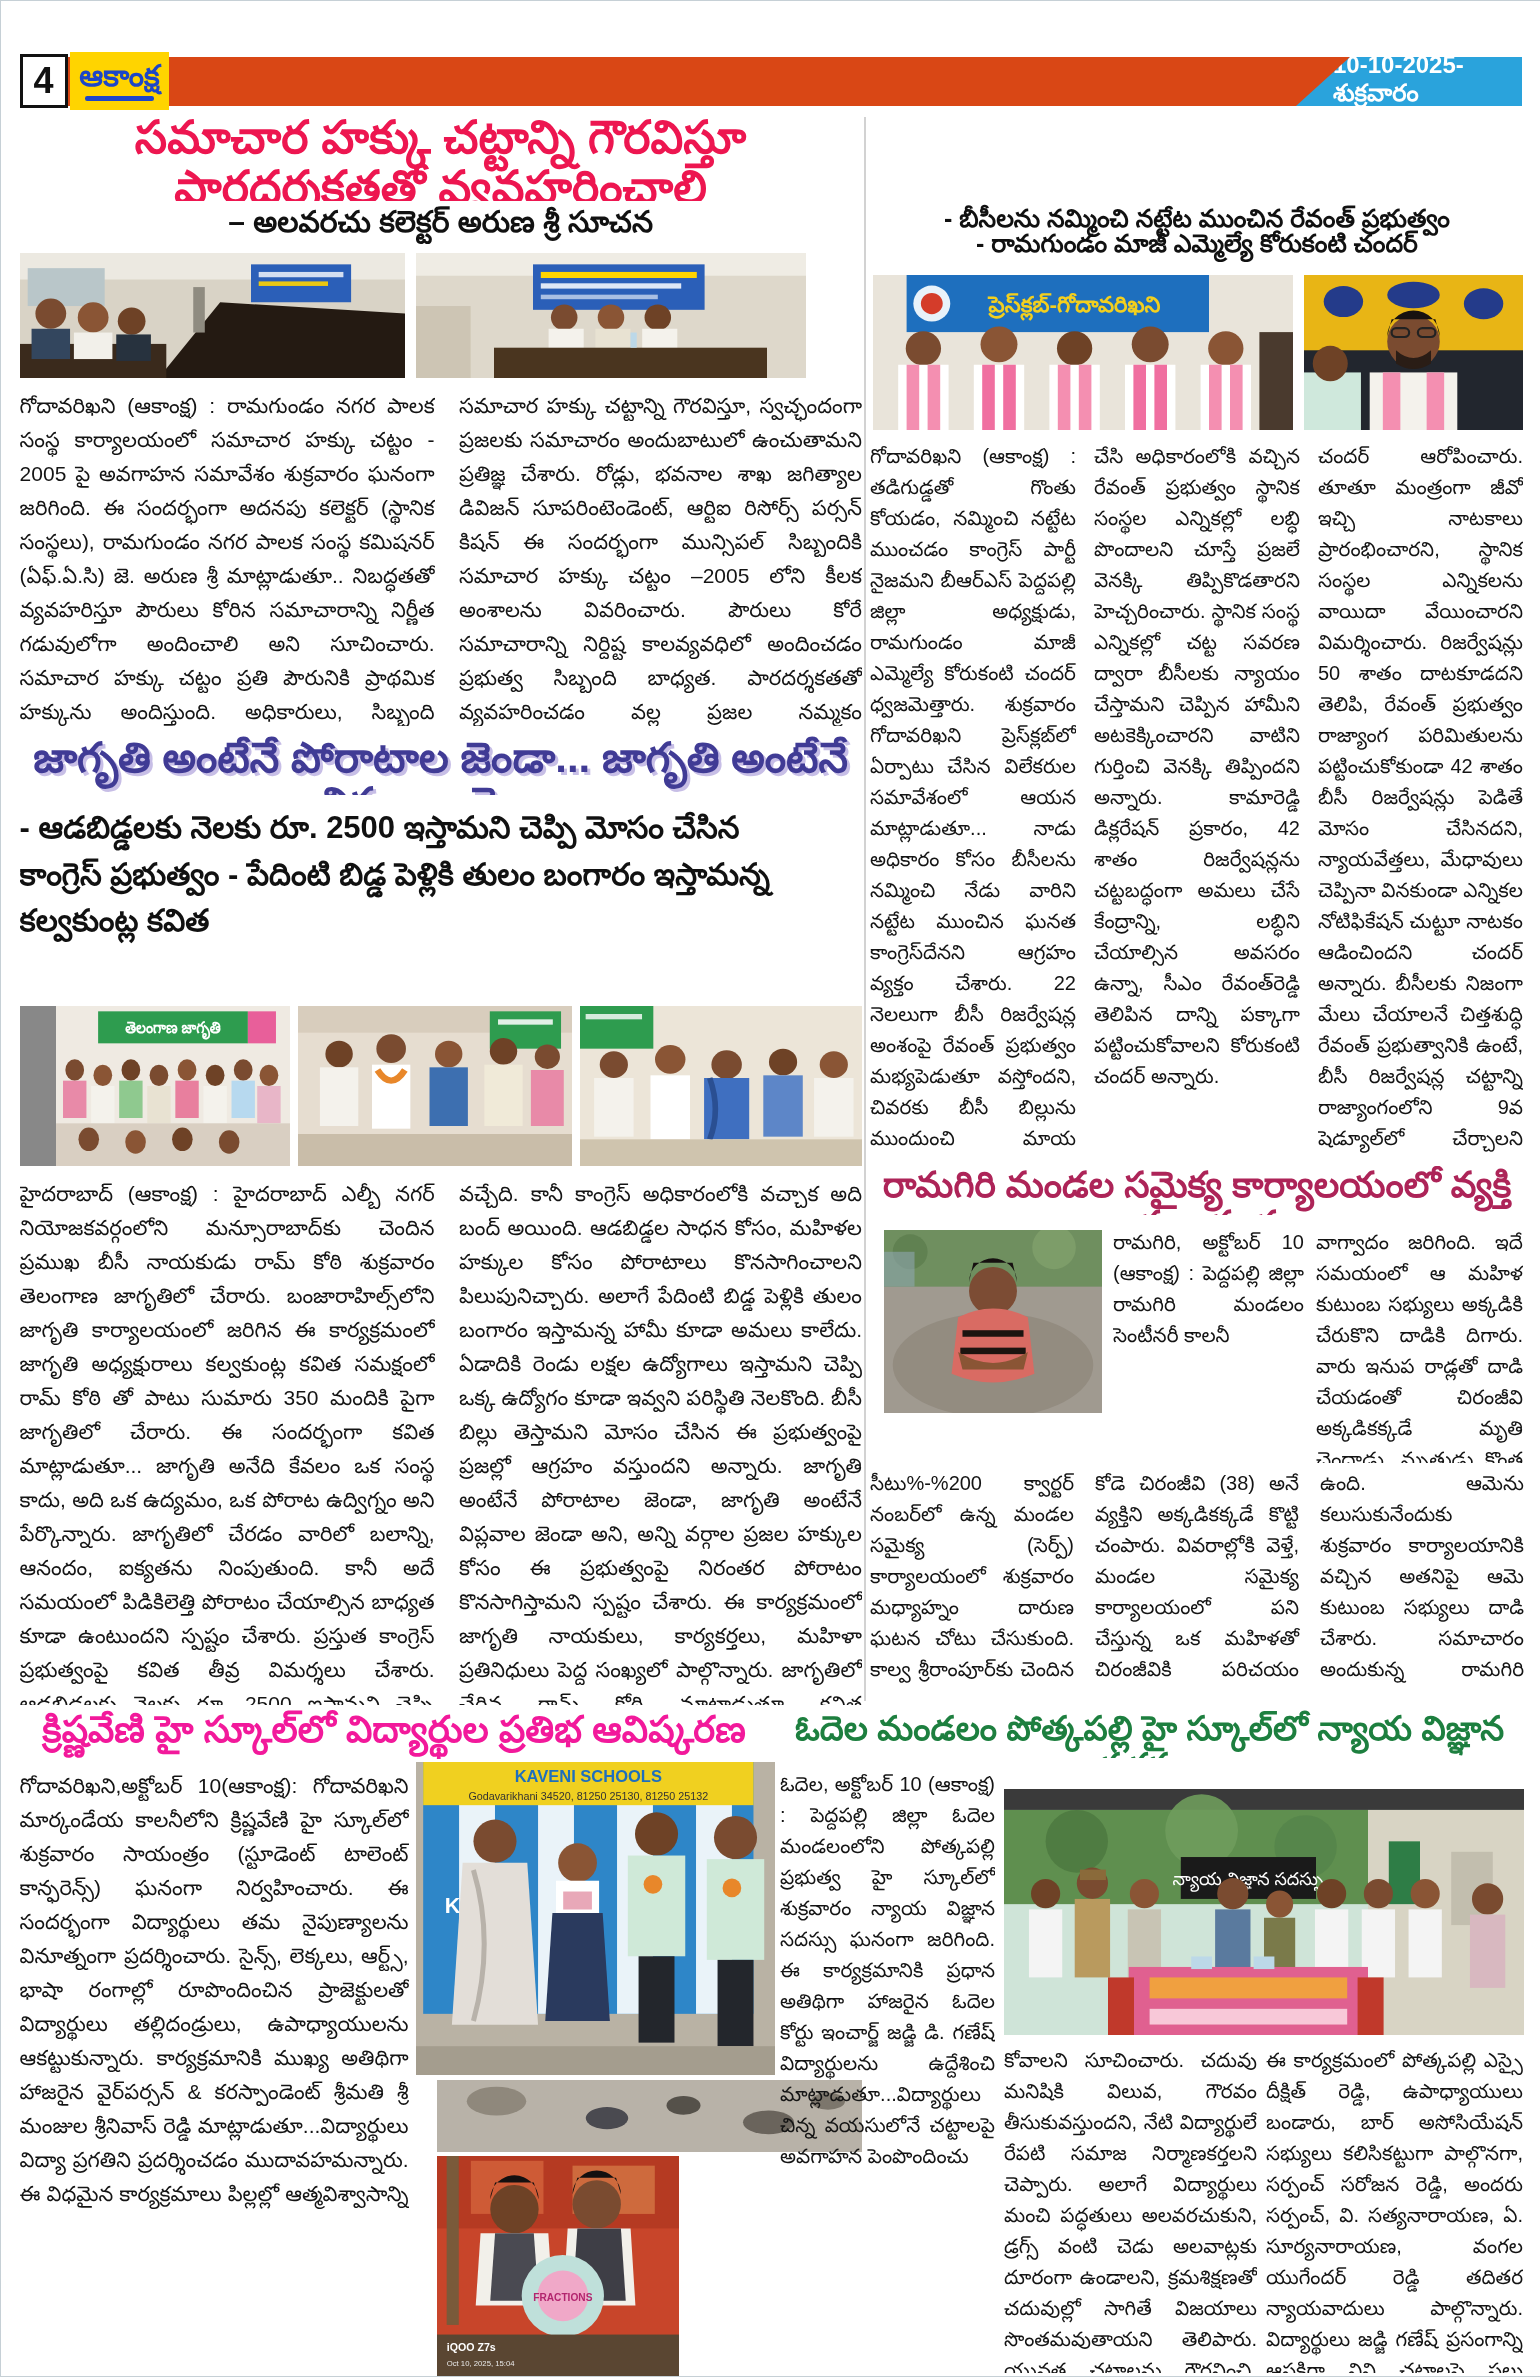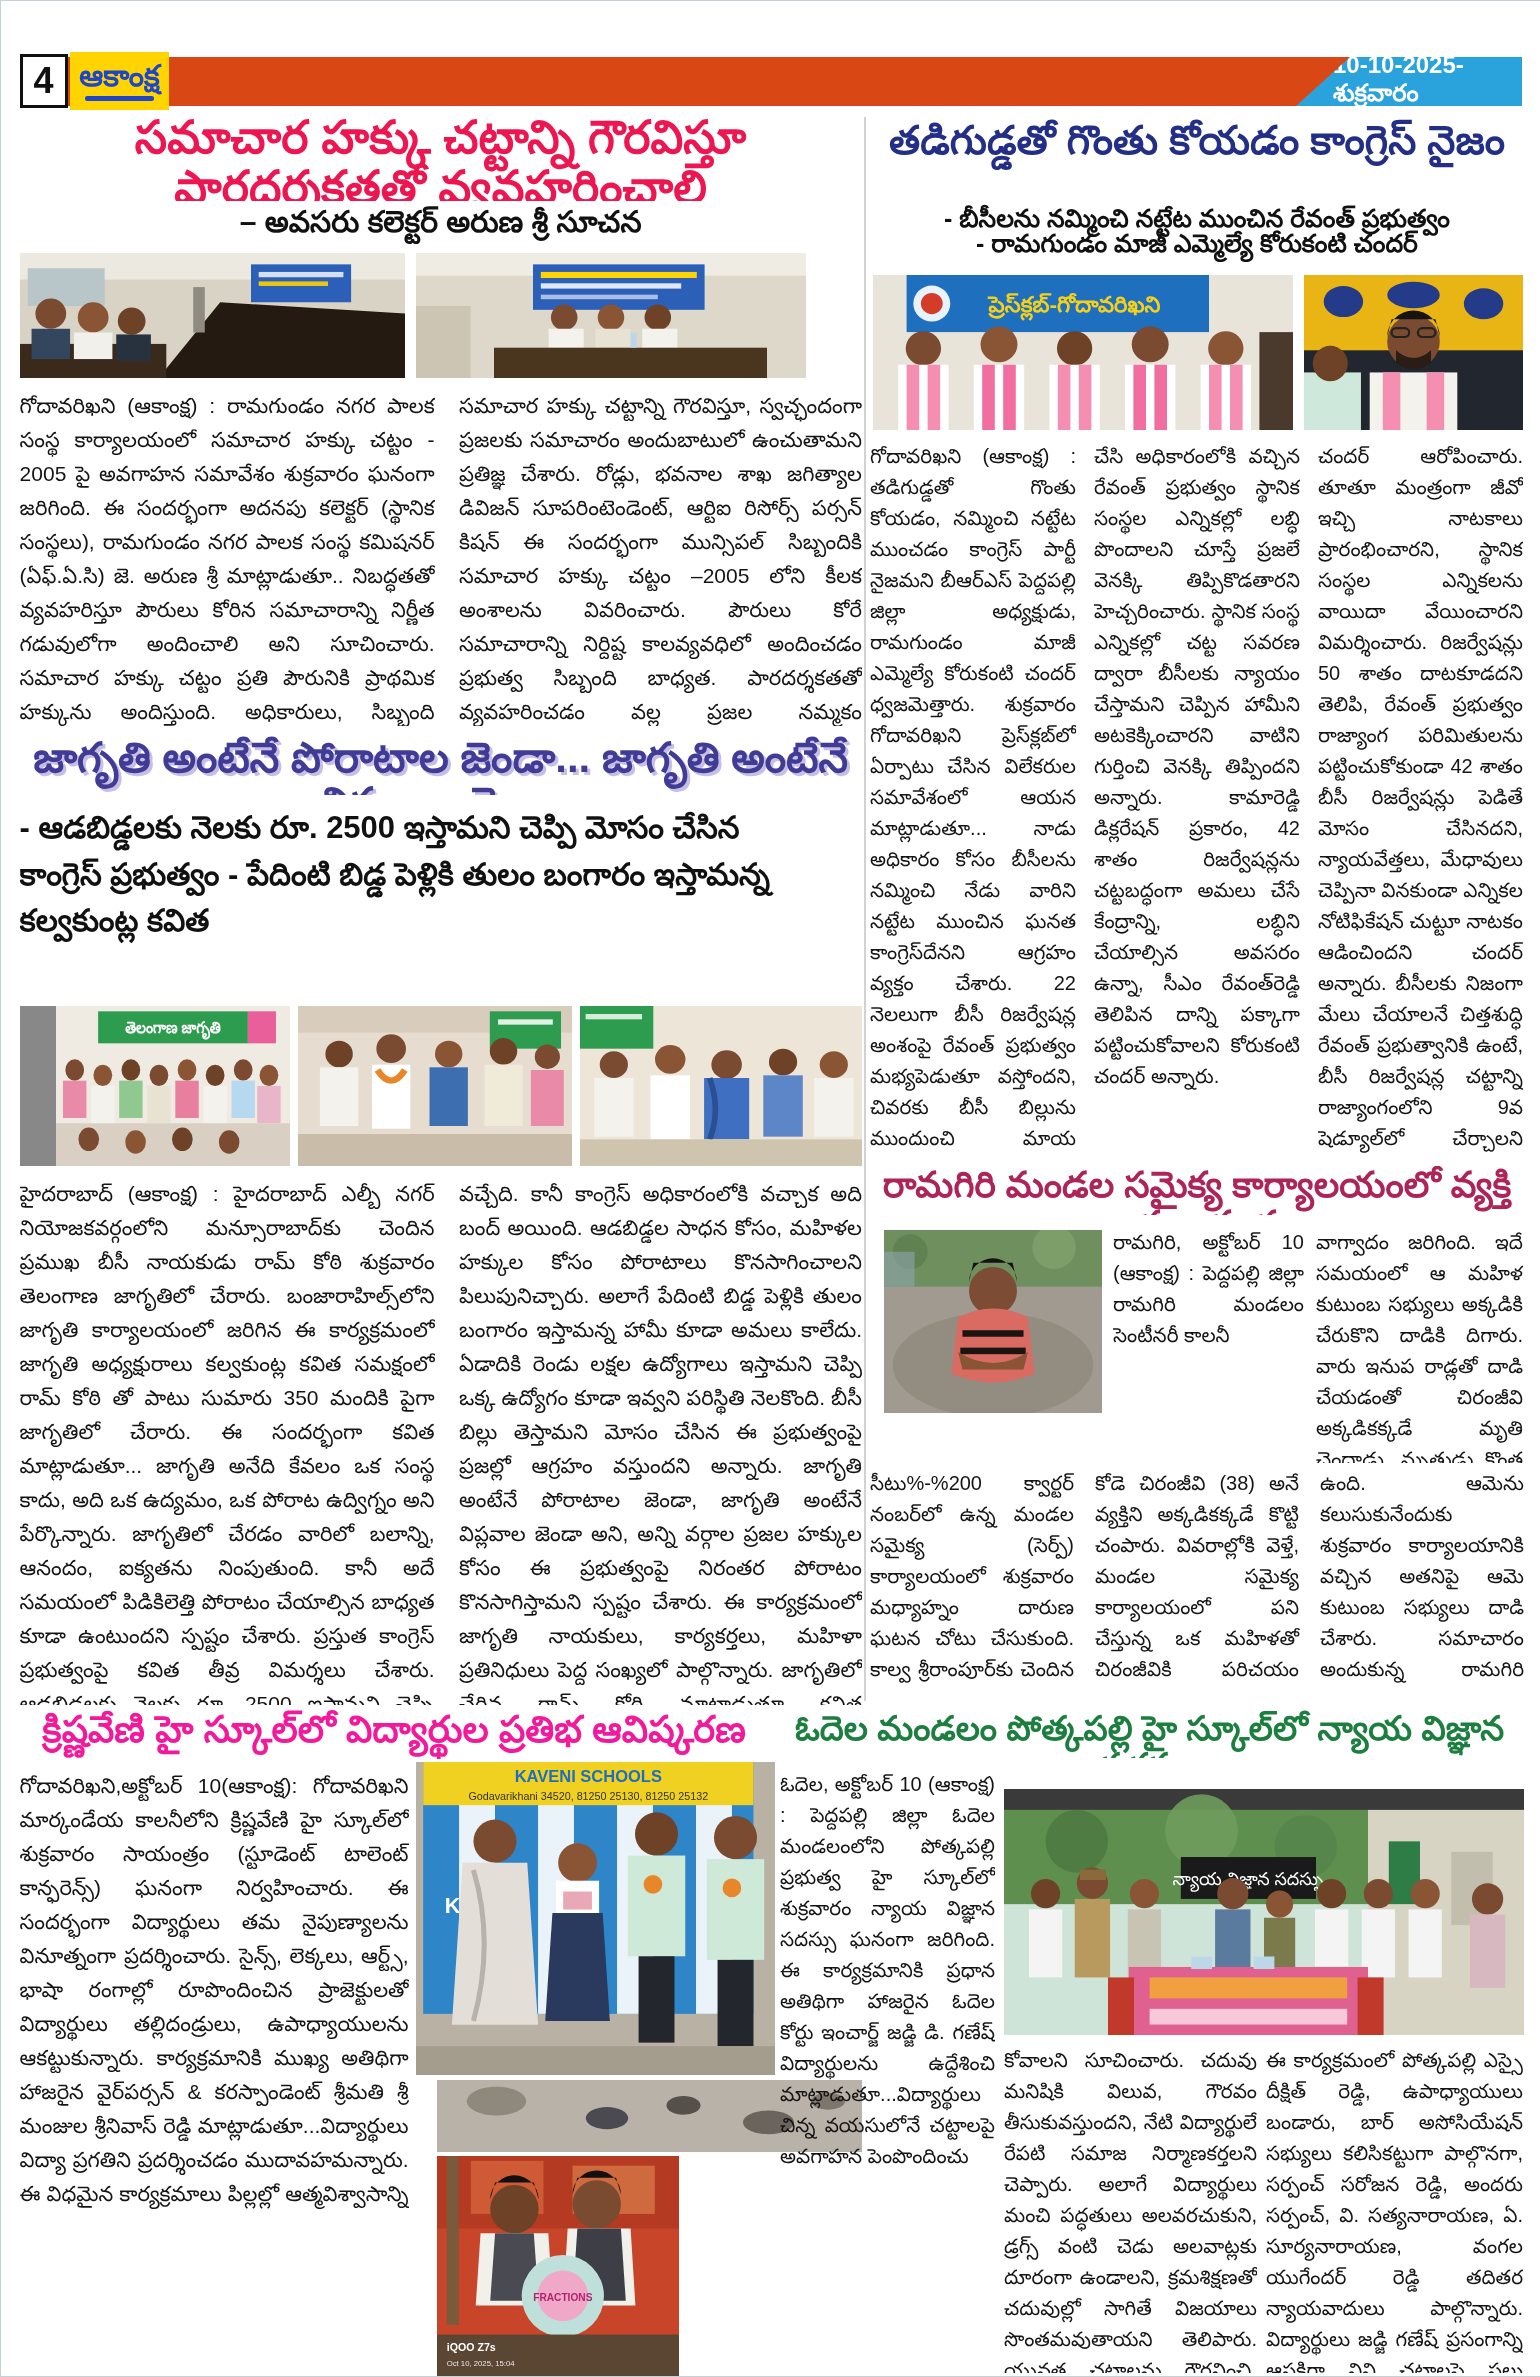--- a/index.html
+++ b/index.html
@@ -51,21 +51,21 @@
     <span>ఆకాంక్ష</span>
     <span class="logo-tag"></span>
   </div>
   <div class="abs date-box" style="left:1295px;top:56px;width:226px;height:49px;padding-left:37px;">
     <span>10-10-2025-శుక్రవారం</span>
   </div>
 
   <div class="abs divider-v" style="left:863px;top:116px;width:1.5px;height:1584px;"></div>
 
   <div class="abs hl hl-pink" style="left:18.6px;top:112px;width:842px;height:88px;">సమాచార హక్కు చట్టాన్ని గౌరవిస్తూ పారదర్శకతతో వ్యవహరించాలి</div>
-  <div class="abs byline" style="left:18.6px;top:204px;width:842px;height:40px;">– అవసరు కలెక్టర్ అరుణ శ్రీ సూచన</div>
+  <div class="abs byline" style="left:18.6px;top:204px;width:842px;height:40px;">– అలవరచు కలెక్టర్ అరుణ శ్రీ సూచన</div>
 
   <div class="abs photo" style="left:18.6px;top:252px;width:385px;height:125px;">
     <svg viewBox="0 0 100 33" preserveAspectRatio="none" aria-hidden="true">
       <rect x="0" y="0" width="100" height="33" fill="#d9d3c6"></rect>
       <rect x="0" y="0" width="100" height="7" fill="#ece9e1"></rect>
       <rect x="2" y="4" width="20" height="10" fill="#b9c6c9"></rect>
       <rect x="60" y="3" width="26" height="10" fill="#2b5fb8"></rect>
       <rect x="62" y="5" width="22" height="1.4" fill="#fff" opacity=".8"></rect>
       <rect x="62" y="7.5" width="18" height="1.2" fill="#ffd400" opacity=".9"></rect>
       <polygon points="52,13 100,16 100,33 36,33" fill="#241a12"></polygon>
@@ -183,21 +183,20 @@
         <circle cx="90" cy="22" r="5" fill="#8a5535"></circle>
           <rect x="83" y="27" width="14" height="22" fill="#f4f2ec"></rect>
       </g>
       <rect x="0" y="50" width="100" height="10" fill="#cfc4ae"></rect>
     </svg>
   </div>
 
   <div class="abs body-text" style="left:18.6px;top:1176px;width:415px;height:528px;">హైదరాబాద్ (ఆకాంక్ష) : హైదరాబాద్ ఎల్బీ నగర్ నియోజకవర్గంలోని మన్సూరాబాద్‌కు చెందిన ప్రముఖ బీసీ నాయకుడు రామ్ కోఠి శుక్రవారం తెలంగాణ జాగృతిలో చేరారు. బంజారాహిల్స్‌లోని జాగృతి కార్యాలయంలో జరిగిన ఈ కార్యక్రమంలో జాగృతి అధ్యక్షురాలు కల్వకుంట్ల కవిత సమక్షంలో రామ్ కోఠి తో పాటు సుమారు 350 మందికి పైగా జాగృతిలో చేరారు. ఈ సందర్భంగా కవిత మాట్లాడుతూ... జాగృతి అనేది కేవలం ఒక సంస్థ కాదు, అది ఒక ఉద్యమం, ఒక పోరాట ఉద్విగ్నం అని పేర్కొన్నారు. జాగృతిలో చేరడం వారిలో బలాన్ని, ఆనందం, ఐక్యతను నింపుతుంది. కానీ అదే సమయంలో పిడికిలెత్తి పోరాటం చేయాల్సిన బాధ్యత కూడా ఉంటుందని స్పష్టం చేశారు. ప్రస్తుత కాంగ్రెస్ ప్రభుత్వంపై కవిత తీవ్ర విమర్శలు చేశారు. ఆడబిడ్డలకు నెలకు రూ. 2500 ఇస్తామని చెప్పి మోసం చేసినందుకు మనం కొట్లాడాలి. ప్రసవం కోసం ఆస్పత్రులకు వెళ్లిన మహిళలకు గతంలో కేసీఆర్ కిట్</div>
   <div class="abs body-text" style="left:458px;top:1176px;width:403px;height:528px;">వచ్చేది. కానీ కాంగ్రెస్ అధికారంలోకి వచ్చాక అది బంద్ అయింది. ఆడబిడ్డల సాధన కోసం, మహిళల హక్కుల కోసం పోరాటాలు కొనసాగించాలని పిలుపునిచ్చారు. అలాగే పేదింటి బిడ్డ పెళ్లికి తులం బంగారం ఇస్తామన్న హామీ కూడా అమలు కాలేదు. ఏడాదికి రెండు లక్షల ఉద్యోగాలు ఇస్తామని చెప్పి ఒక్క ఉద్యోగం కూడా ఇవ్వని పరిస్థితి నెలకొంది. బీసీ బిల్లు తెస్తామని మోసం చేసిన ఈ ప్రభుత్వంపై ప్రజల్లో ఆగ్రహం వస్తుందని అన్నారు. జాగృతి అంటేనే పోరాటాల జెండా, జాగృతి అంటేనే విప్లవాల జెండా అని, అన్ని వర్గాల ప్రజల హక్కుల కోసం ఈ ప్రభుత్వంపై నిరంతర పోరాటం కొనసాగిస్తామని స్పష్టం చేశారు. ఈ కార్యక్రమంలో జాగృతి నాయకులు, కార్యకర్తలు, మహిళా ప్రతినిధులు పెద్ద సంఖ్యలో పాల్గొన్నారు. జాగృతిలో చేరిన రామ్ కోఠి మాట్లాడుతూ కవిత నాయకత్వంలో బీసీల హక్కుల సాధన కోసం కృషి చేస్తానని తెలిపారు.</div>
 
-  <div class="abs hl hl-navy" style="left:869px;top:118px;width:654px;height:61px;">తడిగుడ్డతో గొంతు కోయడం కాంగ్రెస్ నైజం</div>
   <div class="abs subhead-sm" style="left:869px;top:188px;width:654px;height:36px;margin-top:15px;">- బీసీలను నమ్మించి నట్టేట ముంచిన రేవంత్ ప్రభుత్వం</div>
   <div class="abs subhead-sm" style="left:869px;top:228px;width:654px;height:36px;">- రామగుండం మాజీ ఎమ్మెల్యే కోరుకంటి చందర్</div>
 
   <div class="abs photo" style="left:872px;top:274px;width:420px;height:155px;">
     <svg viewBox="0 0 100 38" preserveAspectRatio="none" aria-hidden="true">
       <rect x="0" y="0" width="100" height="38" fill="#e9e4da"></rect>
       <rect x="8" y="0" width="72" height="14" fill="#1e6fbe"></rect>
       <circle cx="14" cy="7" r="4.4" fill="#e8f2fa"></circle>
         <circle cx="14" cy="7" r="2.6" fill="#d43c2a"></circle>
       <text x="48" y="9" font-size="5.4" fill="#f3cf1e" font-weight="bold" text-anchor="middle">ప్రెస్‌క్లబ్-గోదావరిఖని</text>

